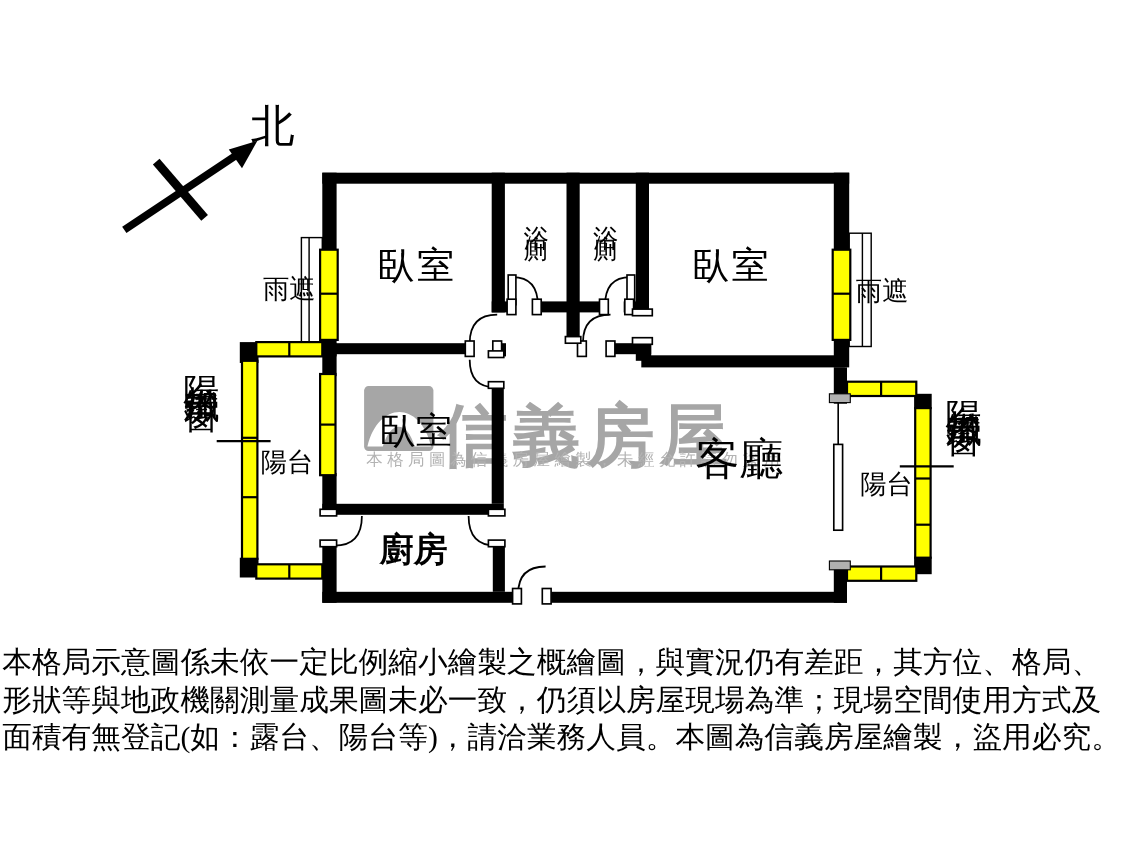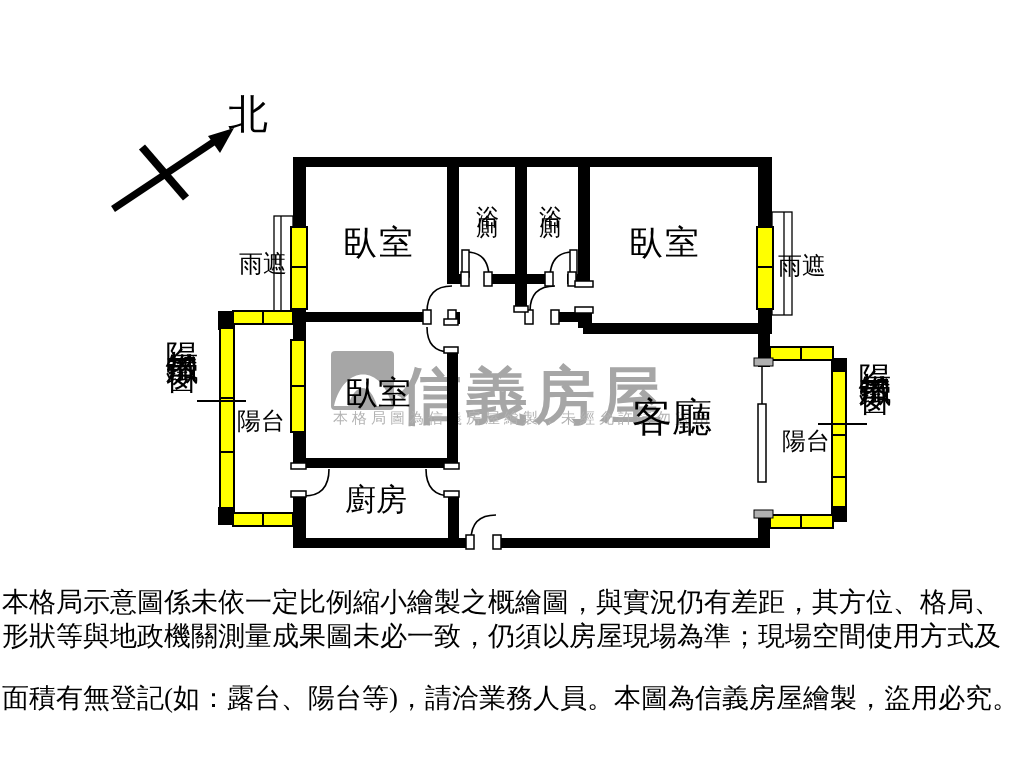--- a/index.html
+++ b/index.html
@@ -154,26 +154,26 @@
   </svg>
 
   <div class="label" style="left:228px;top:95px;font-size:40px;">北</div>
 
   <div class="label" style="left:343px;top:226px;font-size:34px;letter-spacing:2px;">臥室</div>
   <div class="label" style="left:629px;top:226px;font-size:34px;letter-spacing:2px;">臥室</div>
   <div class="label v" style="left:476px;top:187px;font-size:23px;letter-spacing:8px;">浴廁</div>
   <div class="label v" style="left:539px;top:187px;font-size:23px;letter-spacing:8px;">浴廁</div>
   <div class="label" style="left:345px;top:377px;font-size:33px;">臥室</div>
   <div class="label" style="left:632px;top:398px;font-size:40px;">客廳</div>
-  <div class="label" style="left:345px;top:484px;font-size:31px;">廚房</div>
+  <div class="label" style="left:345px;top:484px;font-size:31px;font-weight:bold;">廚房</div>
 
   <div class="label" style="left:239px;top:252px;font-size:24px;">雨遮</div>
   <div class="label" style="left:778px;top:254px;font-size:24px;">雨遮</div>
   <div class="label" style="left:237px;top:409px;font-size:24px;">陽台</div>
   <div class="label" style="left:782px;top:429px;font-size:24px;">陽台</div>
   <div class="label v" style="left:165px;top:316px;font-size:33px;letter-spacing:4px;">陽台加鐵窗</div>
   <div class="label v" style="left:858px;top:338px;font-size:33px;letter-spacing:4px;">陽台加鐵窗</div>
 
   <div class="disc" style="top:584px;">本格局示意圖係未依一定比例縮小繪製之概繪圖，與實況仍有差距，其方位、格局、</div>
   <div class="disc" style="top:618px;">形狀等與地政機關測量成果圖未必一致，仍須以房屋現場為準；現場空間使用方式及</div>
-  <div class="disc" style="top:680px;">面積有無登記(如：露台、陽台等)，請洽業務人員。本圖為信義房屋繪製，盜用必究。</div>
+  <div class="disc" style="top:652px;">面積有無登記(如：露台、陽台等)，請洽業務人員。本圖為信義房屋繪製，盜用必究。</div>
 
 </div>
 
 </body></html>

